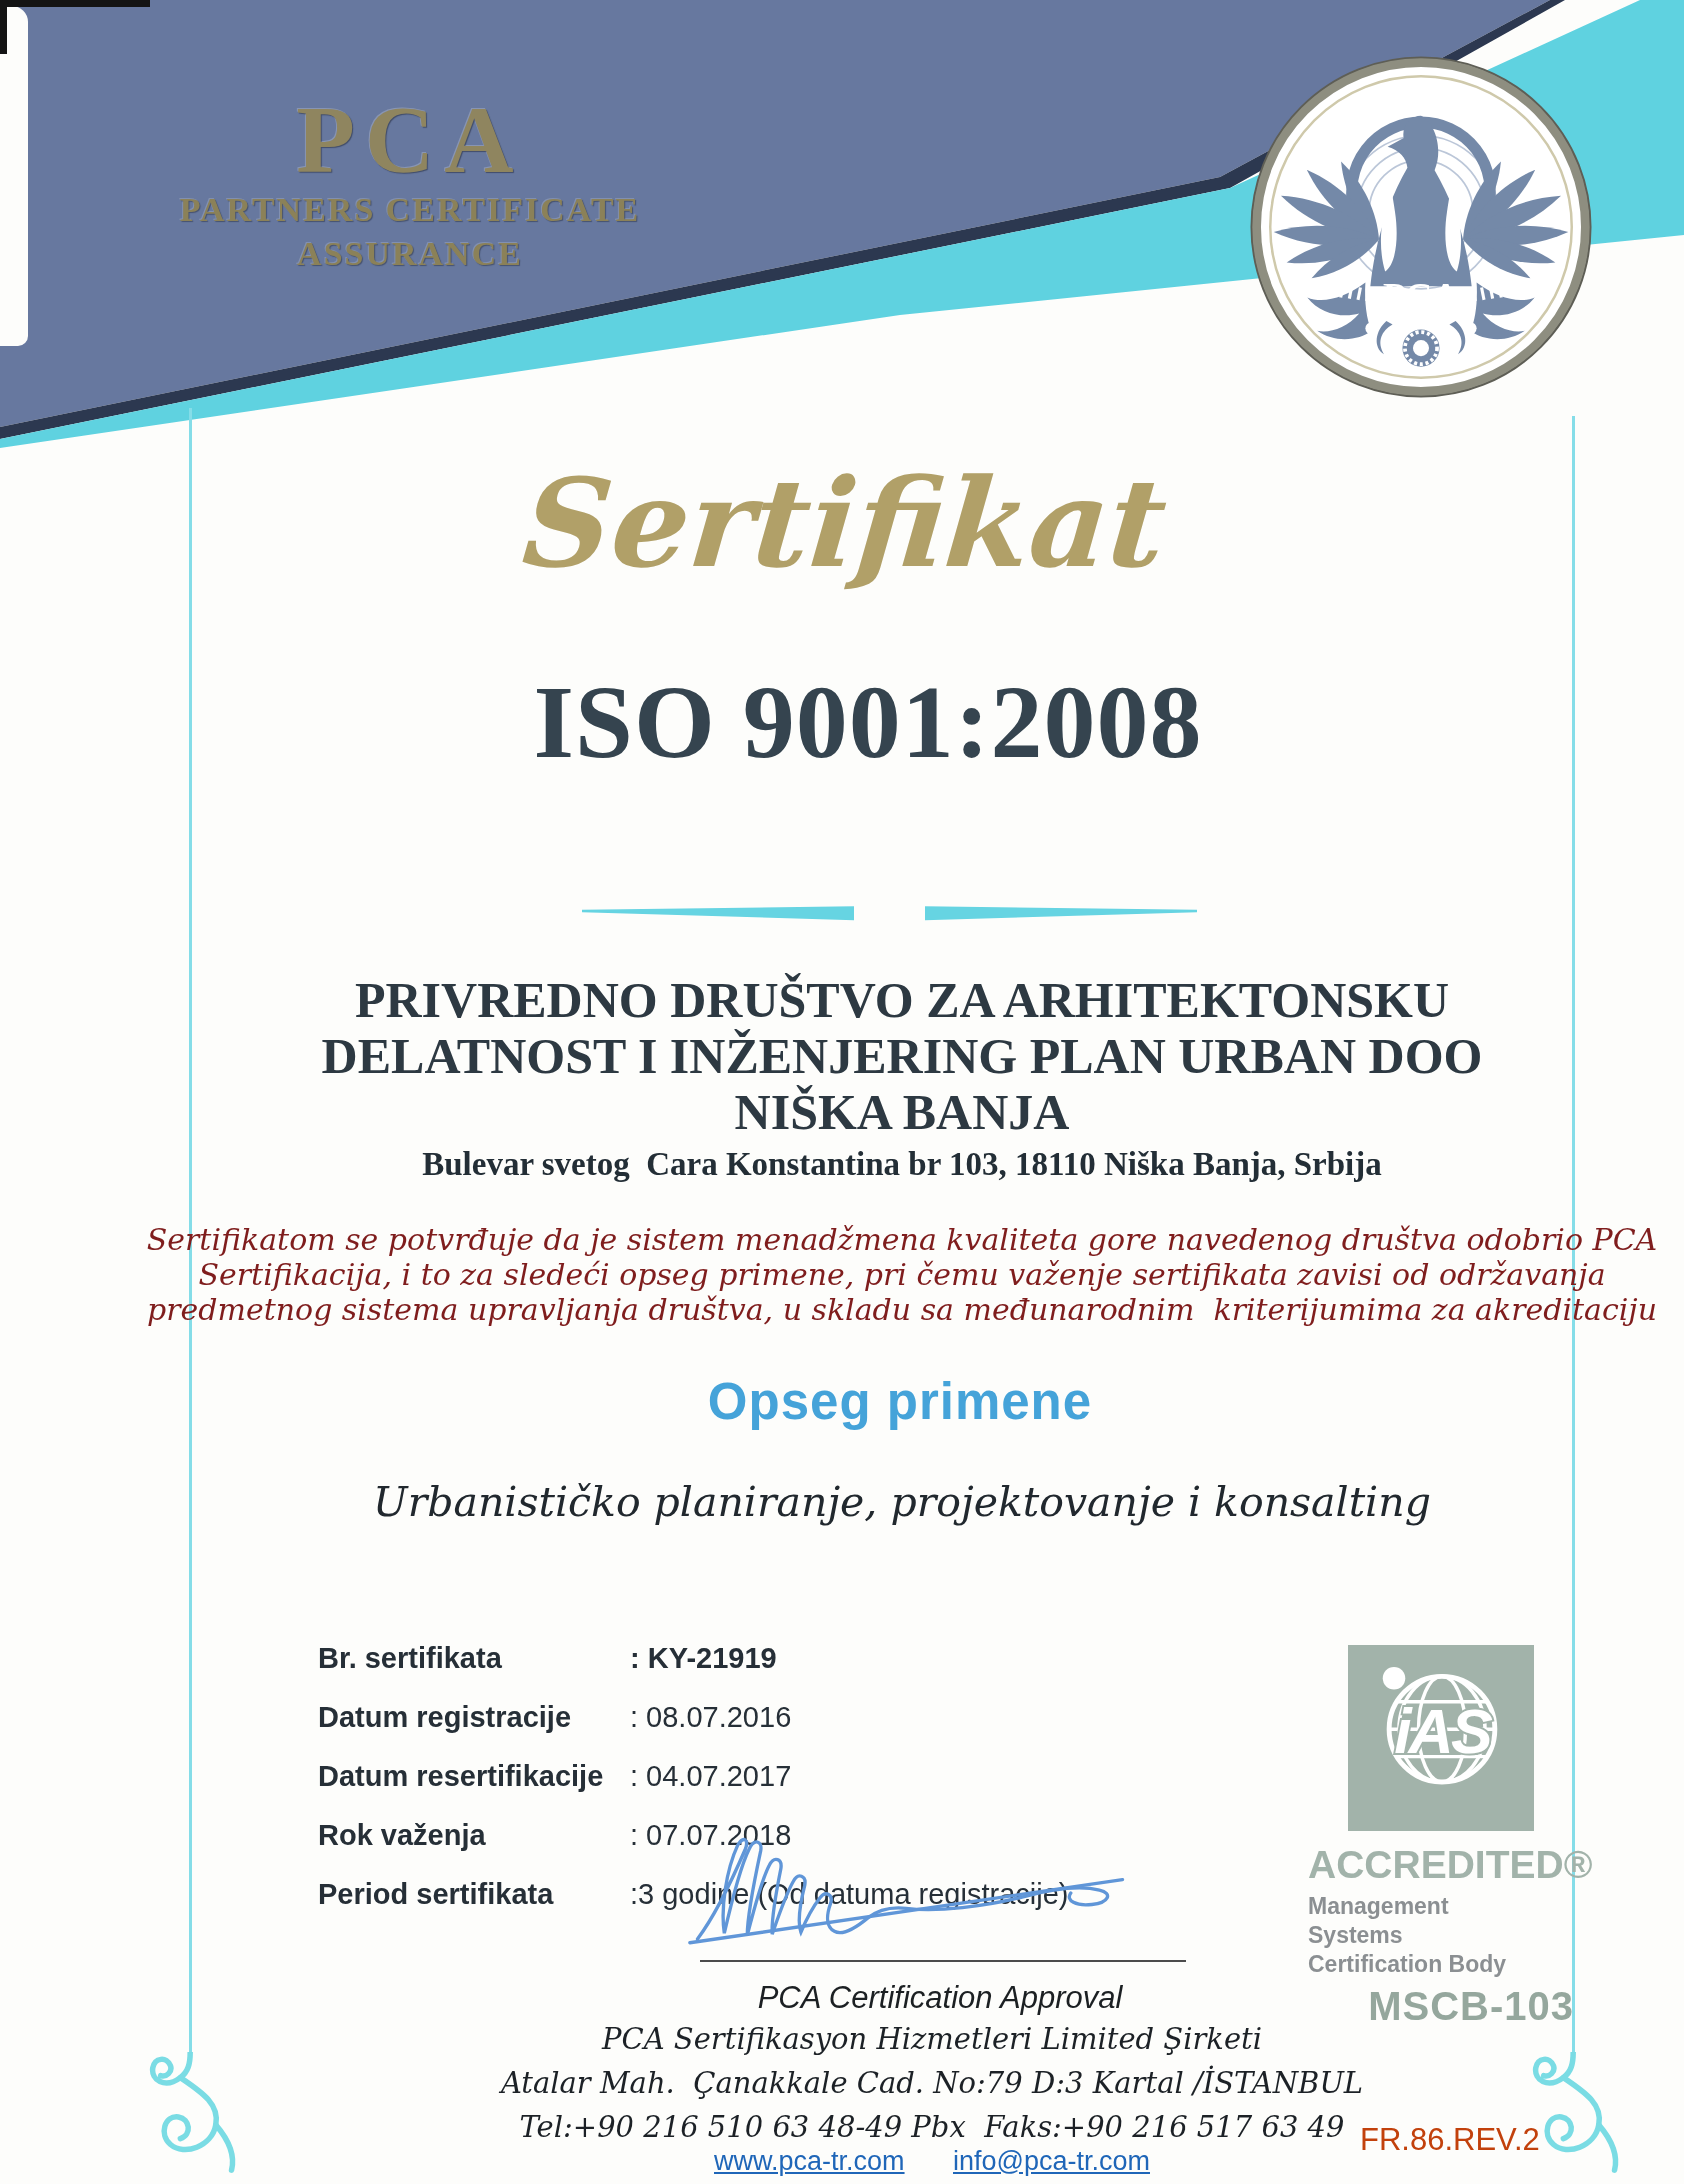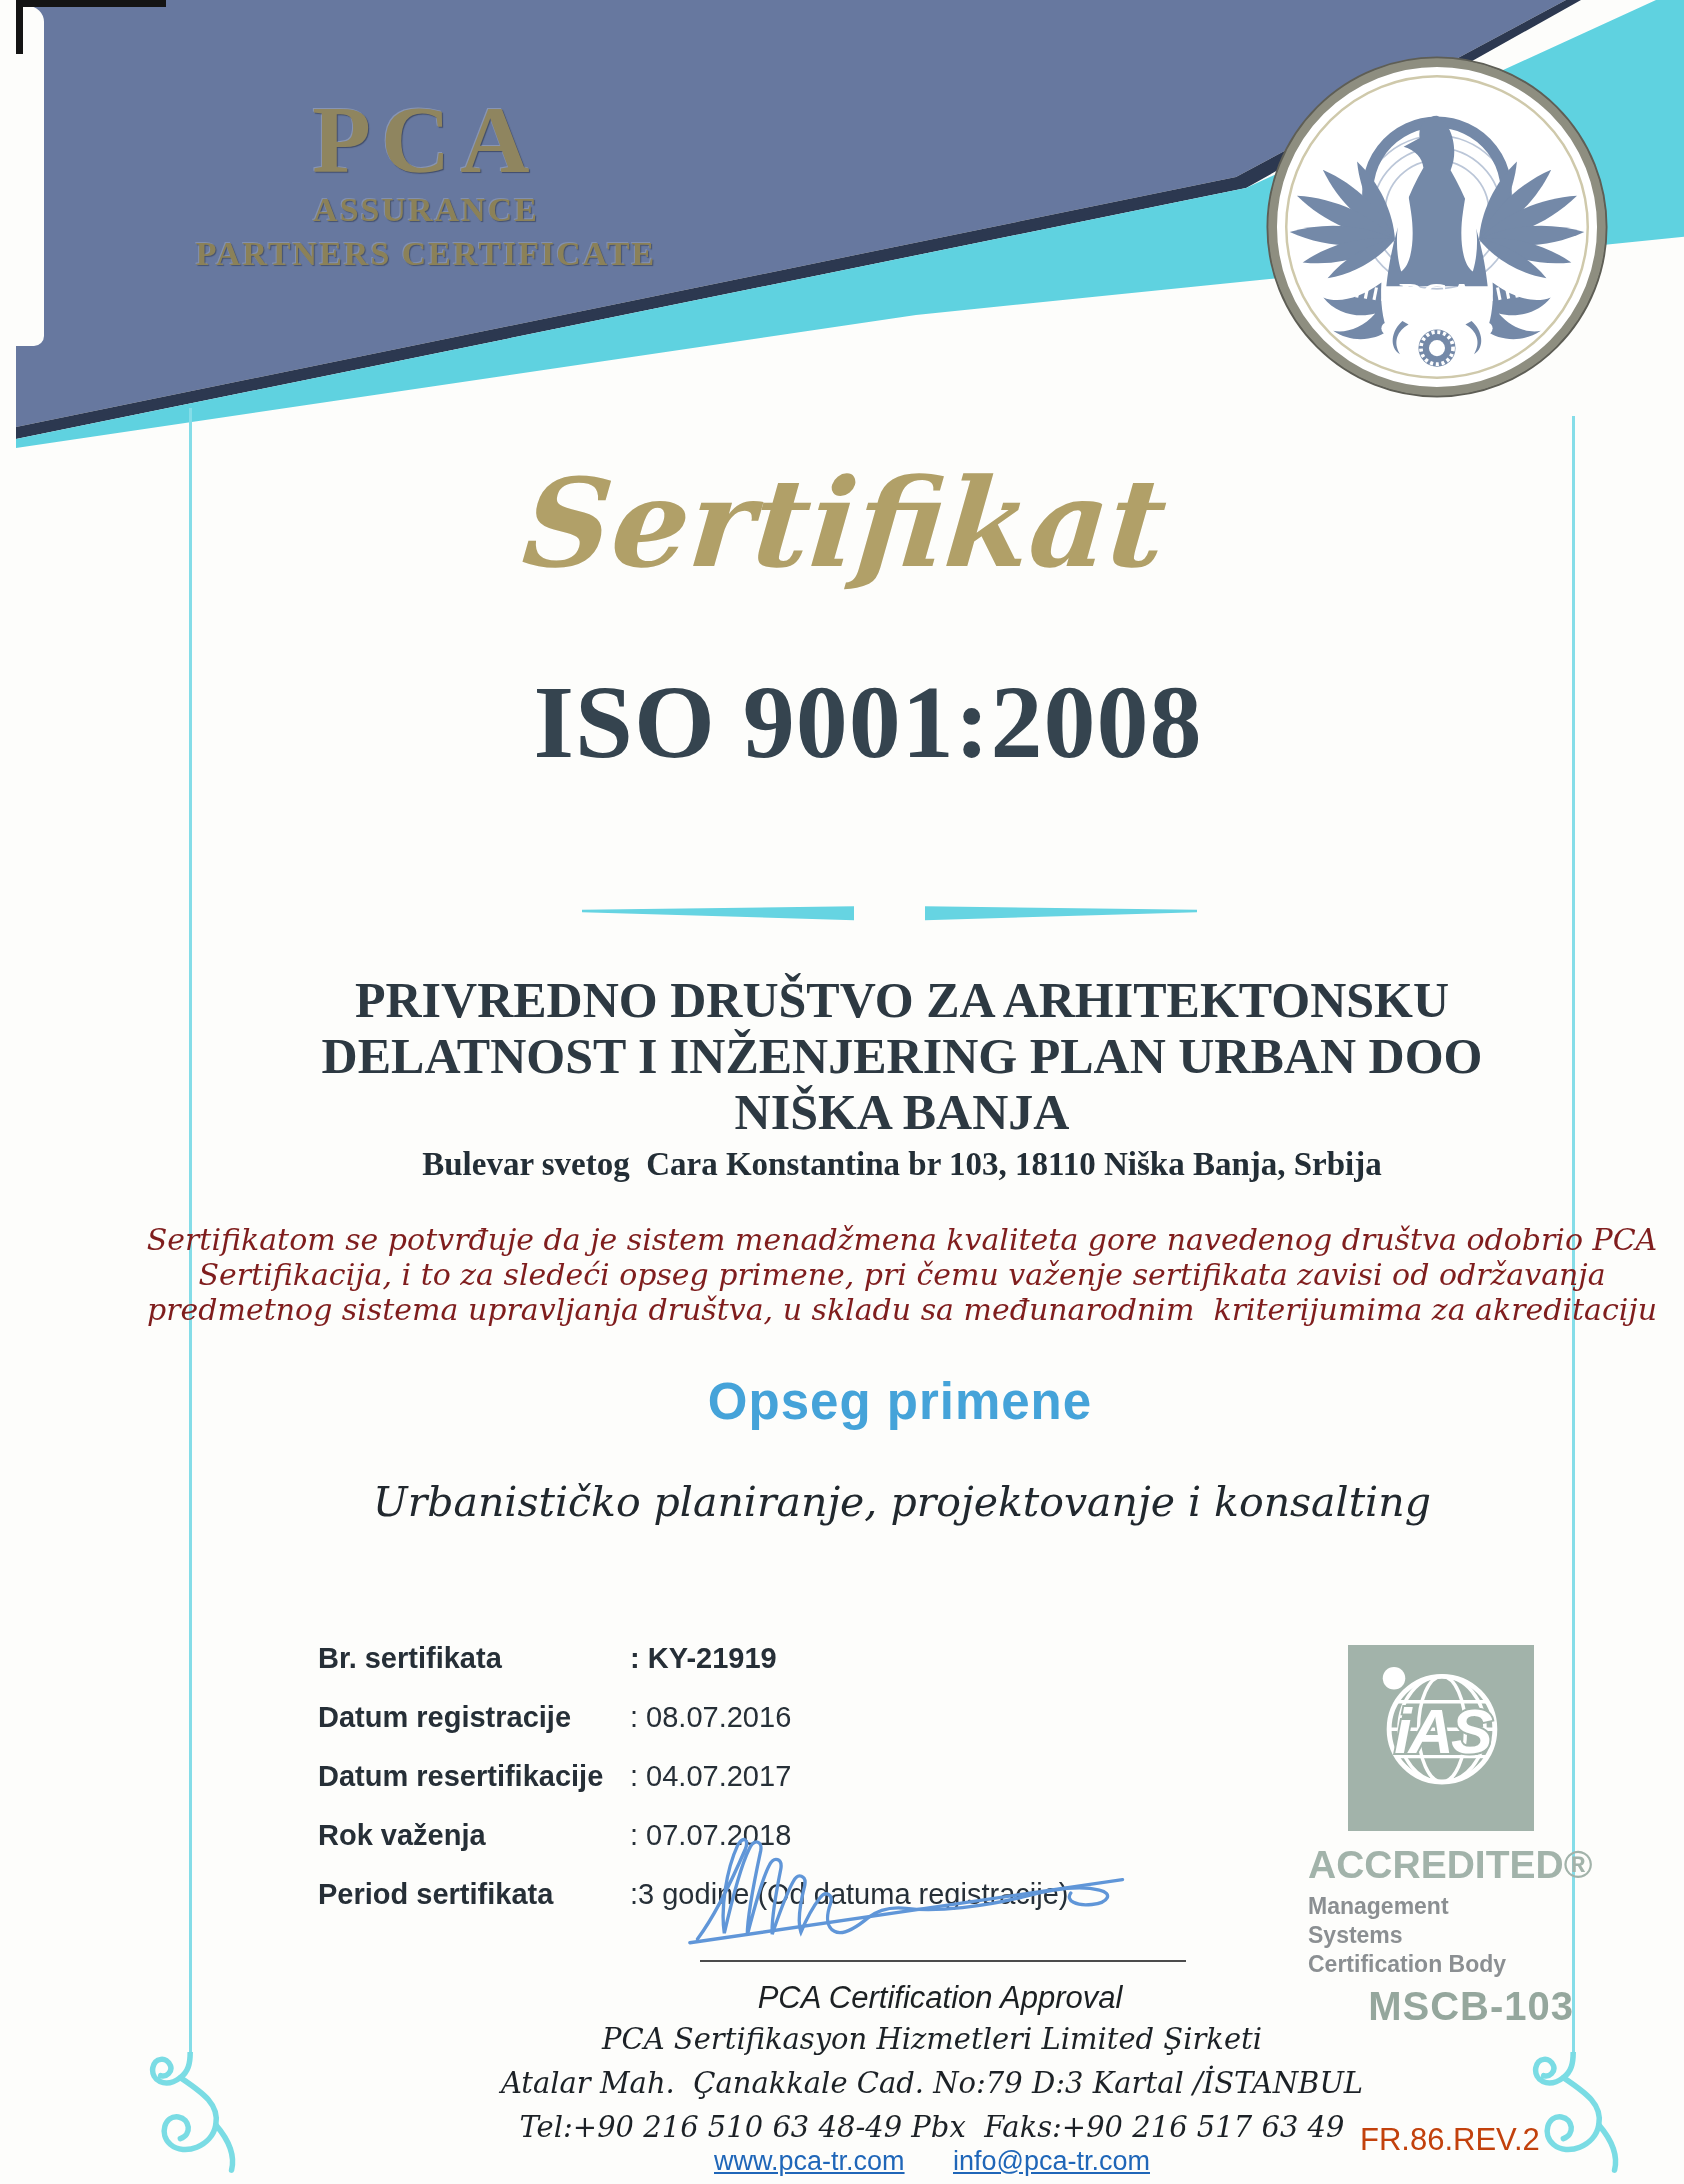--- a/index.html
+++ b/index.html
@@ -2,21 +2,21 @@
 <html><head>
 <meta charset="utf-8">
 <style>
   html,body{margin:0;padding:0;background:#e8e8e8;}
   .page{
     position:relative; width:1684px; height:2184px; margin:0 auto;
     background:#fdfdfb; overflow:hidden;
     font-family:"Liberation Sans", sans-serif; color:#262f37;
   }
   
-  .hdr{position:absolute;left:16px;top:0;width:1492px;height:480px;padding-left:15px;}
+  .hdr{position:absolute;left:0;top:0;width:1492px;height:480px;padding-left:15px;}
   .hdr-layer{position:absolute;left:0;top:0;width:1684px;height:480px;}
   .hdr-blue{background:#67789f;clip-path:polygon(0 0,1550px 0,1220px 177px,0 427px);}
   .hdr-edge{background:#2c3850;clip-path:polygon(0 427px,1220px 177px,1550px 0,1565px 0,1230px 188px,0 439px);}
   .hdr-cyan{background:#5fd2e0;clip-path:polygon(0 439px,1230px 188px,1640px 0,1684px 0,1684px 235px,900px 315px,0 448px);}
   .gutter{position:absolute;left:0;top:6px;width:28px;height:340px;background:#fdfdfb;border-radius:0 16px 10px 0;}
   .scan-top{position:absolute;left:0;top:0;width:150px;height:7px;background:#141414;}
   .scan-left{position:absolute;left:0;top:0;width:7px;height:54px;background:#141414;}
   
   .brand{position:absolute;left:170px;top:92px;width:480px;text-align:center;color:#988c64;}
   .brand-name{
@@ -120,22 +120,22 @@
   <div class="hdr">
     <div class="hdr-layer hdr-blue"></div>
     <div class="hdr-layer hdr-edge"></div>
     <div class="hdr-layer hdr-cyan"></div>
     <div class="gutter"></div>
     <div class="scan-top"></div>
     <div class="scan-left"></div>
 
     <div class="brand">
       <div class="brand-name">PCA</div>
+      <div class="brand-tag">PARTNERS CERTIFICATE</div>
       <div class="brand-tag">ASSURANCE</div>
-      <div class="brand-tag">PARTNERS CERTIFICATE</div>
     </div>
 
     <svg class="seal" viewBox="0 0 280 280">
       <circle cx="140" cy="140" r="137" fill="none" stroke="#5e5e55" stroke-width="2"></circle>
       <circle cx="140" cy="140" r="133" fill="#ffffff" stroke="#8e8e80" stroke-width="7"></circle>
       <circle cx="140" cy="140" r="122" fill="none" stroke="#cfc9ab" stroke-width="2"></circle>
       <g fill="none" stroke="#9fafc8" stroke-width="1.4" opacity="0.7">
         <circle cx="140" cy="128" r="42"></circle>
           <circle cx="140" cy="128" r="52"></circle>
           <circle cx="140" cy="128" r="62"></circle>

